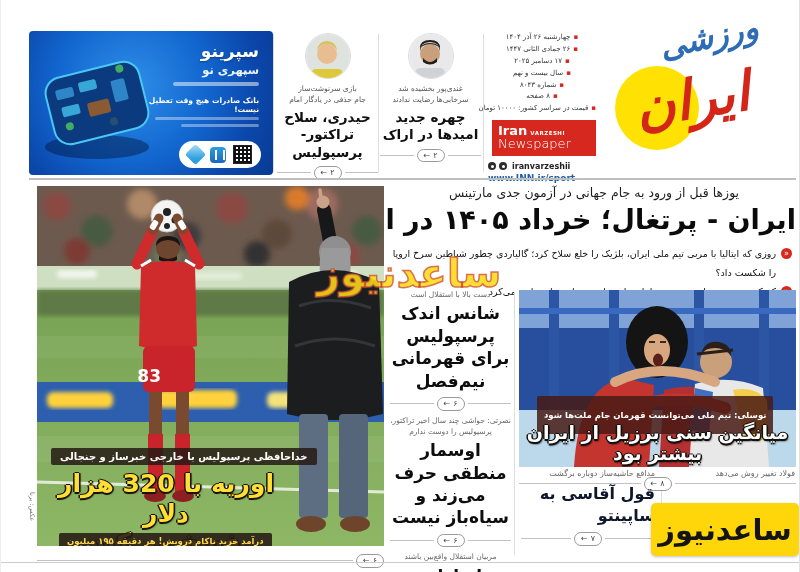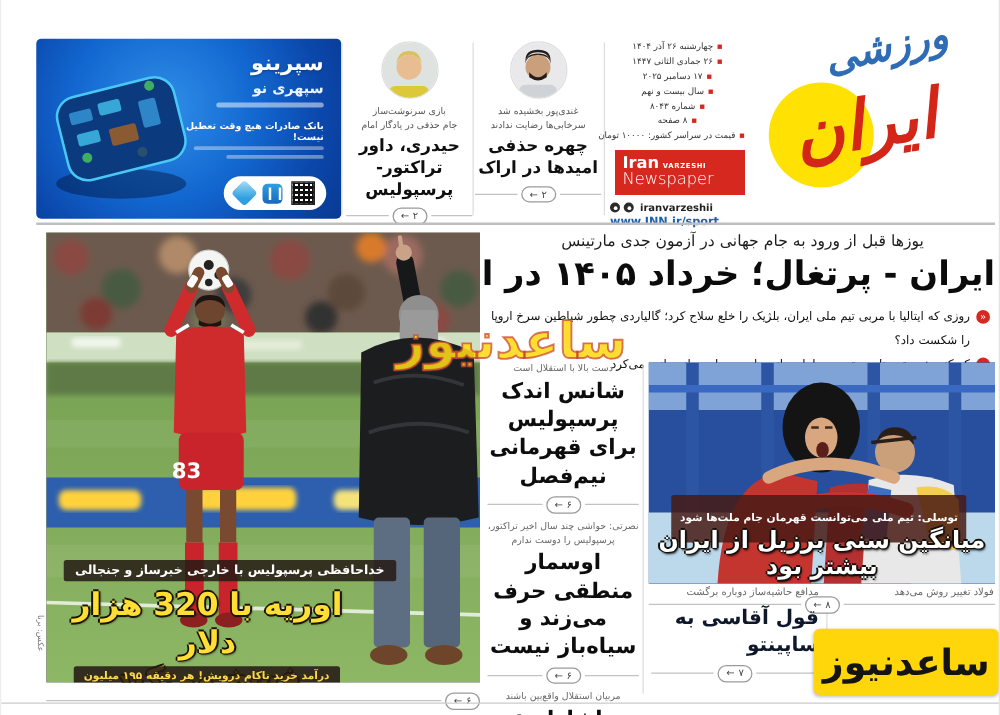--- a/index.html
+++ b/index.html
@@ -77,21 +77,21 @@
   .lead { position:absolute; left:391px; top:185px; width:404px; text-align:center; }
   .lead-kicker { font-size:12.5px; color:#1d1d1d; }
   .lead-headline { font-size:27px; font-weight:900; color:#0b0b0b; line-height:1.15; margin-top:4px; white-space:nowrap; }
   .lead-bullets { margin-top:9px; text-align:right; padding-right:4px; }
   .lead-bullet { font-size:9.5px; color:#111; line-height:2.0; display:flex; gap:5px; align-items:flex-start; }
   .b-icon { flex:0 0 auto; width:11px; height:11px; border-radius:50%; background:#d6281e; color:#fff;
             font-size:8px; line-height:11px; text-align:center; margin-top:4px; }
   .lead .marker { width:140px; margin-top:2px; }
 
   
-  .left-photo { position:absolute; left:36px; top:186px; width:347px; height:360px; overflow:hidden; background:#737373; }
+  .left-photo { position:absolute; left:36px; top:186px; width:347px; height:360px; overflow:hidden; background:#a16207; }
   .lp-kicker { position:absolute; left:14px; top:262px; background:rgba(38,26,20,.85); color:#fff;
                font-size:10px; font-weight:bold; padding:3px 9px; border-radius:2px; white-space:nowrap; z-index:3; }
   .lp-headline { position:absolute; left:4px; top:283px; width:250px; text-align:center; z-index:3;
                  font-size:25px; font-weight:900; color:#ffdf36; line-height:1.18;
                  text-shadow:-1.5px 0 #1a1208,1.5px 0 #1a1208,0 -1.5px #1a1208,0 1.5px #1a1208,1px 1px 2px #000; }
   .lp-subline { position:absolute; left:22px; top:347px; background:rgba(38,26,20,.88); color:#ffd84d;
                 font-size:8.5px; font-weight:bold; padding:2.5px 8px; border-radius:2px; white-space:nowrap; z-index:3; }
   .lp-credit { position:absolute; left:27px; top:492px; writing-mode:vertical-rl; font-size:6.5px; color:#777; }
   .lp-markerrow { position:absolute; left:36px; top:549px; width:347px; }
 
@@ -171,21 +171,21 @@
         <circle cx="23" cy="20" r="10" fill="#caa07c"></circle>
         <path d="M13 18 Q13 8 23 8 Q33 8 33 18 L33 14 Q33 6 23 6 Q13 6 13 14 Z" fill="#241d18"></path>
         <path d="M13 17 Q13 9 23 9 Q33 9 33 17 Q33 11 23 10 Q13 11 13 17" fill="#241d18"></path>
         <path d="M16 24 Q23 32 30 24 L30 28 Q23 33 16 28 Z" fill="#241d18"></path>
       </svg>
     </div>
     <div class="mini-kicker">
       <div>غندی‌پور بخشیده شد</div>
       <div>سرخابی‌ها رضایت ندادند</div>
     </div>
-    <div class="mini-headline">چهره حذفی امیدها در اراک</div>
+    <div class="mini-headline">چهره جدید امیدها در اراک</div>
     <div class="marker">
       <div class="mline"></div>
       <div class="mpill">
           <span>←</span>
           <span>۲</span>
         </div>
       <div class="mline"></div>
     </div>
   </div>
 
@@ -196,21 +196,21 @@
         <path d="M5 46 Q23 31 41 46 Z" fill="#e6d13c"></path>
         <rect x="7" y="35" width="32" height="11" rx="5" fill="#dcc838"></rect>
         <circle cx="23" cy="20" r="10" fill="#e9bd92"></circle>
         <path d="M13 17 Q14 7 23 7 Q32 7 33 17 Q30 10 23 10 Q16 10 13 17 Z" fill="#d9c063"></path>
       </svg>
     </div>
     <div class="mini-kicker">
       <div>بازی سرنوشت‌ساز</div>
       <div>جام حذفی در یادگار امام</div>
     </div>
-    <div class="mini-headline">حیدری، داور تراکتور-پرسپولیس</div>
+    <div class="mini-headline">حیدری، سلاح تراکتور-پرسپولیس</div>
     <div class="marker">
       <div class="mline"></div>
       <div class="mpill">
           <span>←</span>
           <span>۲</span>
         </div>
       <div class="mline"></div>
     </div>
   </div>
 

